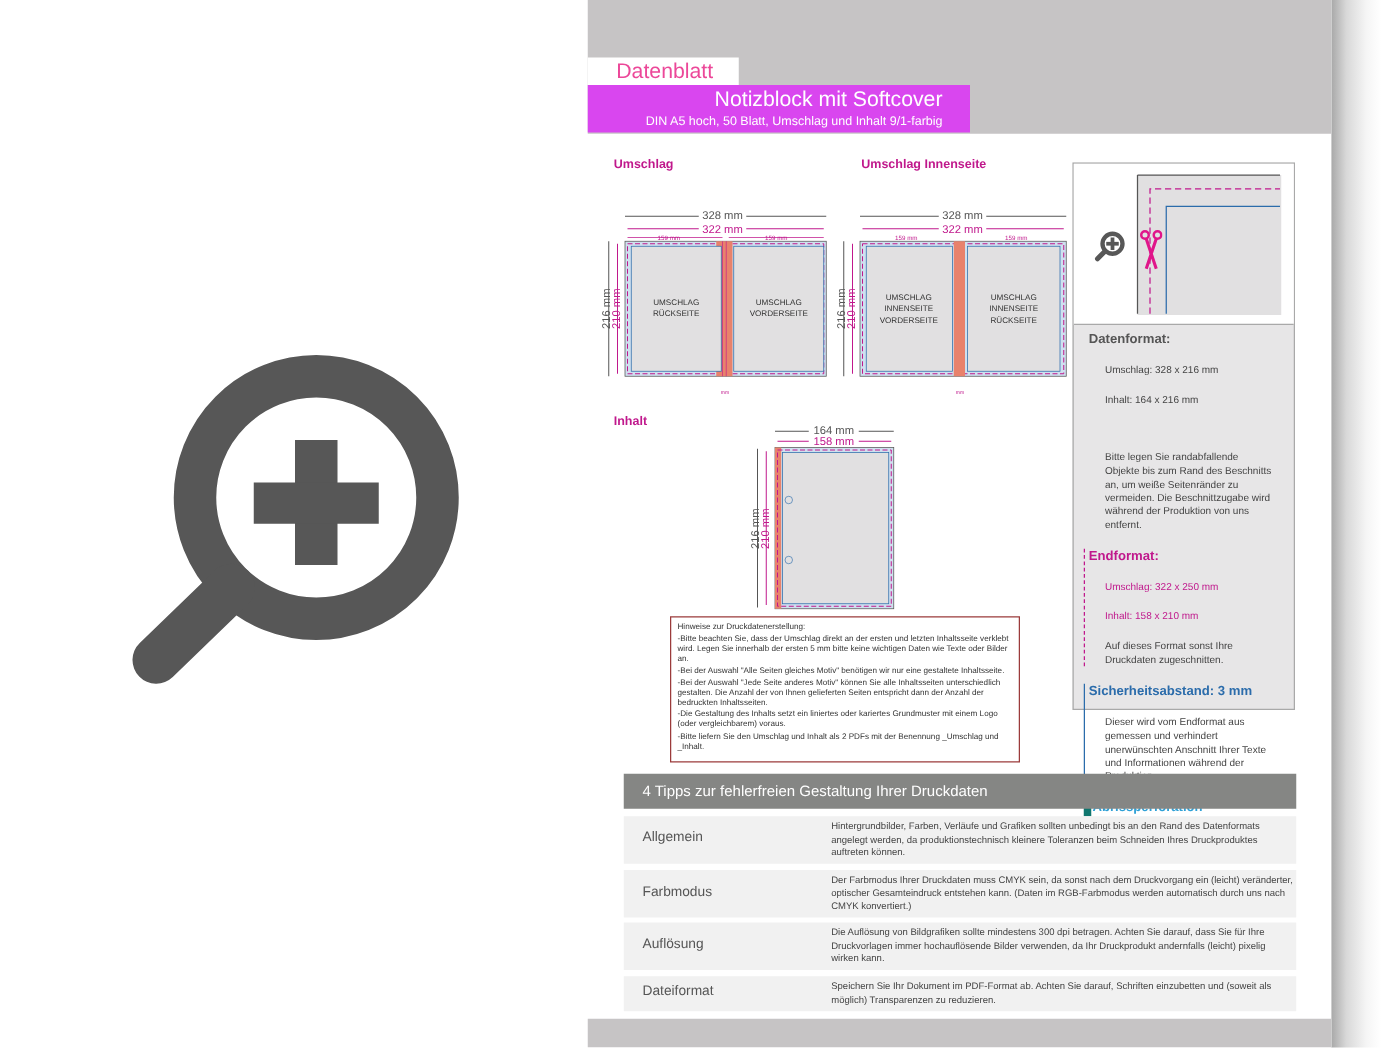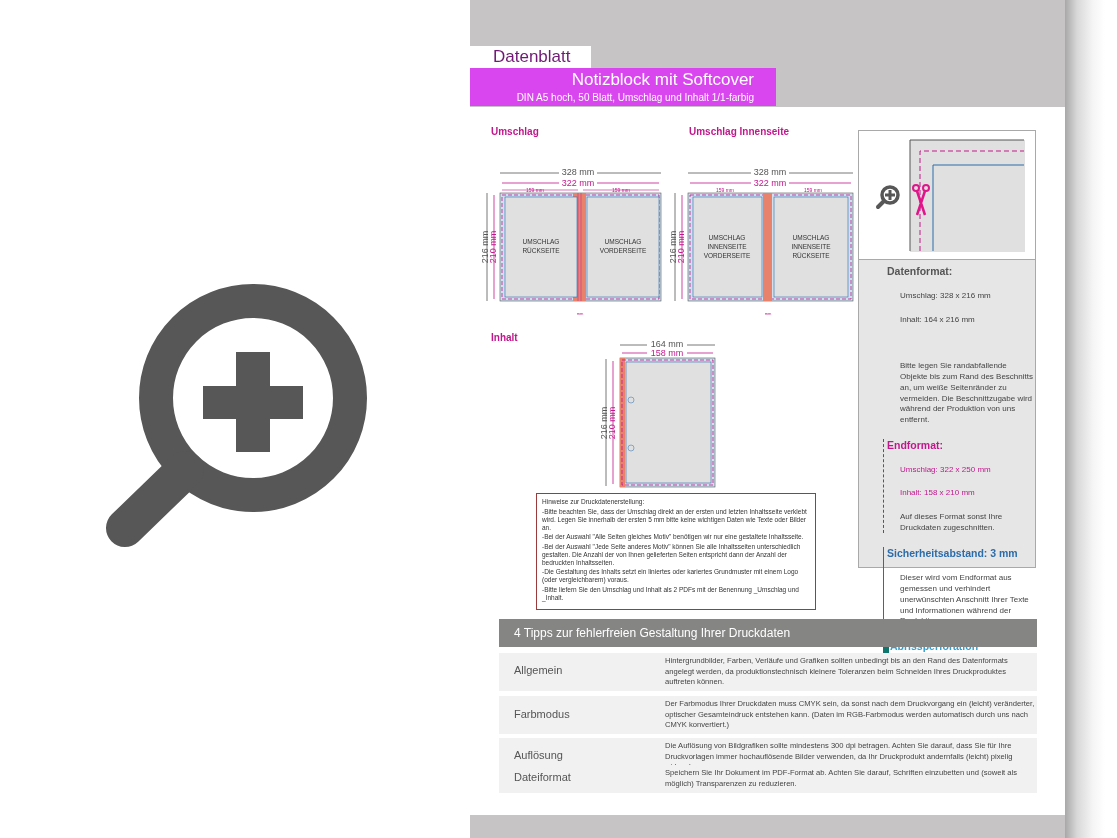--- a/index.html
+++ b/index.html
@@ -1,30 +1,30 @@
 <!DOCTYPE html>
 <html><head>
 <meta charset="utf-8">
 <style>
   html,body{margin:0;padding:0;}
   body{width:1117px;height:838px;background:#ffffff;position:relative;overflow:hidden;font-family:"Liberation Sans",sans-serif;}
   .big-zoom{position:absolute;left:105px;top:270px;width:270px;height:285px;cursor:pointer;}
   .page-shadow{position:absolute;left:1065px;top:0;width:40px;height:838px;background:linear-gradient(to right,#a8a8a8,#d8d8d8 30%,#f5f5f5 70%,#ffffff);}
   .page{position:absolute;left:470px;top:0;width:595px;height:838px;background:#ffffff;overflow:hidden;}
   .top-band{position:absolute;left:0;top:0;width:595px;height:107px;background:#c6c4c5;}
-  .tag{position:absolute;left:0;top:46px;width:121px;height:22px;background:#fff;color:#701a75;font-size:17px;line-height:22px;padding-left:23px;box-sizing:border-box;}
+  .tag{position:absolute;left:0;top:46px;width:121px;height:22px;background:#fff;color:#ec4899;font-size:17px;line-height:22px;padding-left:23px;box-sizing:border-box;}
   .title-bar{position:absolute;left:0;top:68px;width:306px;height:38px;background:#d946ef;color:#fff;text-align:right;box-sizing:border-box;padding-right:22px;}
   .title-bar .t1{font-size:17px;line-height:22px;padding-top:1px;}
   .title-bar .t2{font-size:10px;line-height:14px;}
   .bottom-band{position:absolute;left:0;top:815px;width:595px;height:23px;background:#c6c4c5;}
   .sec-title{position:absolute;color:#c0188c;font-weight:bold;font-size:10px;}
   .diagram{position:absolute;}
   .info-box{position:absolute;left:388px;top:130px;width:178px;height:438px;border:1px solid #a9a9a9;background:#e7e6e7;box-sizing:border-box;}
   .info-preview{position:absolute;left:0;top:0;width:176px;height:128px;background:#fff;border-bottom:1px solid #a9a9a9;}
-  .info-text{position:absolute;left:28px;top:134px;width:160px;font-size:8px;line-height:10.7px;color:#444;}
+  .info-text{position:absolute;left:12px;top:134px;width:160px;font-size:8px;line-height:10.7px;color:#444;}
   .info-text h4{margin:0;font-size:10.5px;line-height:13px;color:#555;}
   .info-text p{margin:13px;}
   .info-text .gap{height:10px;}
   .endf{border-left:1px dashed #c0188c;padding-left:3px;margin-left:-4px;margin-top:9px;}
   .endf h4{color:#c0188c;}
   .endf .mag{color:#c0188c;}
   .sich{border-left:1px solid #2b6cab;padding-left:3px;margin-left:-4px;margin-top:14px;}
   .sich h4{color:#2b6cab;}
   .abr{border-left:6px solid #0f766e;padding-left:1px;margin-left:-4px;margin-top:9px;}
   .abr h4{color:#2ea0d6;}
@@ -45,21 +45,21 @@
   <line x1="80" y1="200" x2="20" y2="258" stroke="#575757" stroke-width="38" stroke-linecap="round"></line>
 </svg>
 
 <div class="page-shadow"></div>
 
 <div class="page">
   <div class="top-band"></div>
   <div class="tag">Datenblatt</div>
   <div class="title-bar">
     <div class="t1">Notizblock mit Softcover</div>
-    <div class="t2">DIN A5 hoch, 50 Blatt, Umschlag und Inhalt 1/1-farbig</div>
+    <div class="t2">DIN A5 hoch, 50 Blatt, Umschlag und Inhalt 9/1-farbig</div>
   </div>
 
   <div class="sec-title" style="left:21px;top:126px;">Umschlag</div>
   <svg class="diagram" style="left:5px;top:165px;" width="190" height="155">
     <g font-family="Liberation Sans, sans-serif">
       <line x1="25" y1="8" x2="186" y2="8" stroke="#555" stroke-width="0.8"></line>
       <rect x="84" y="2" width="38" height="10" fill="#fff"></rect>
       <text x="103" y="10" font-size="9" fill="#555" text-anchor="middle">328 mm</text>
       <line x1="27" y1="18" x2="184" y2="18" stroke="#c0188c" stroke-width="0.8"></line>
       <rect x="84" y="12" width="38" height="10" fill="#fff"></rect>
@@ -199,19 +199,19 @@
     <div class="tip-text">Hintergrundbilder, Farben, Verläufe und Grafiken sollten unbedingt bis an den Rand des Datenformats angelegt werden, da produktionstechnisch kleinere Toleranzen beim Schneiden Ihres Druckproduktes auftreten können.</div>
   </div>
   <div class="tip-row" style="top:696px;height:38px;">
     <div class="tip-label" style="top:12px;">Farbmodus</div>
     <div class="tip-text">Der Farbmodus Ihrer Druckdaten muss CMYK sein, da sonst nach dem Druckvorgang ein (leicht) veränderter, optischer Gesamteindruck entstehen kann. (Daten im RGB-Farbmodus werden automatisch durch uns nach CMYK konvertiert.)</div>
   </div>
   <div class="tip-row" style="top:738px;height:38px;">
     <div class="tip-label" style="top:11px;">Auflösung</div>
     <div class="tip-text">Die Auflösung von Bildgrafiken sollte mindestens 300 dpi betragen. Achten Sie darauf, dass Sie für Ihre Druckvorlagen immer hochauflösende Bilder verwenden, da Ihr Druckprodukt andernfalls (leicht) pixelig wirken kann.</div>
   </div>
-  <div class="tip-row" style="top:765px;height:28px;">
+  <div class="tip-row" style="top:781px;height:28px;">
     <div class="tip-label" style="top:6px;">Dateiformat</div>
     <div class="tip-text">Speichern Sie Ihr Dokument im PDF-Format ab. Achten Sie darauf, Schriften einzubetten und (soweit als möglich) Transparenzen zu reduzieren.</div>
   </div>
 
   <div class="bottom-band"></div>
 </div>
 
 </body></html>

